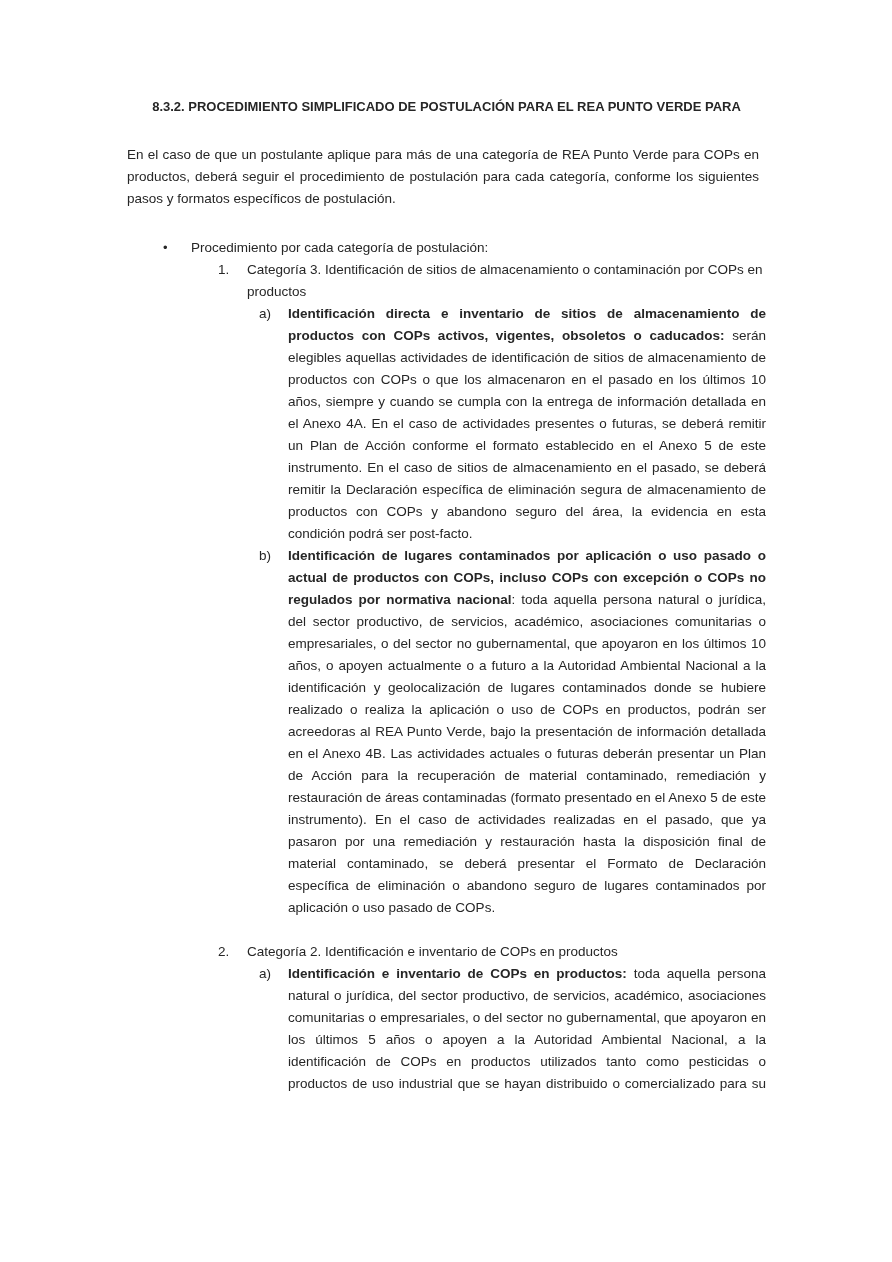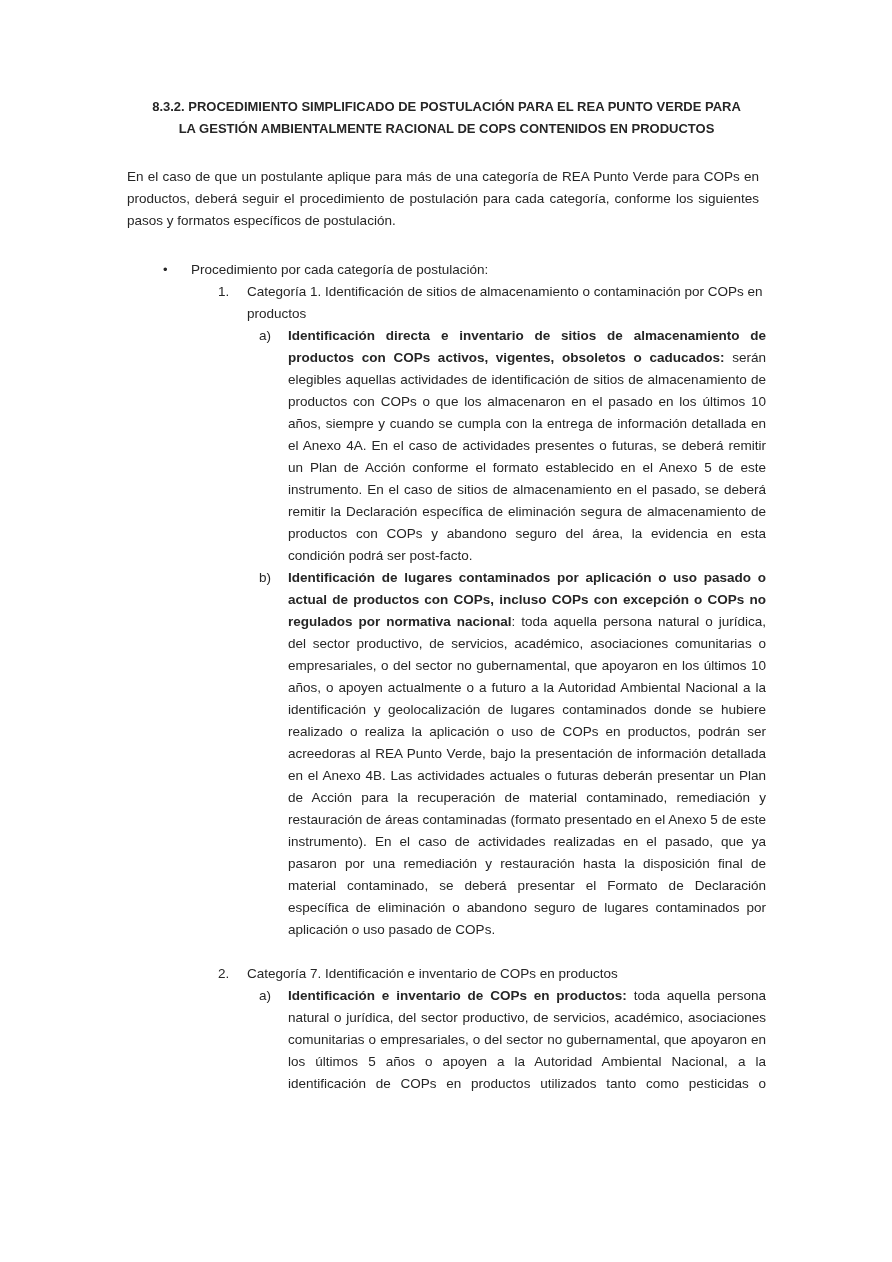--- a/index.html
+++ b/index.html
@@ -54,52 +54,51 @@
   .just { text-align: justify; }
   .bullet-glyph { font-size: 13px; }
 </style>
 </head>
 <body>
 
 <div class="page">
 
   <div class="doc-title">
     <div class="title-line">8.3.2. PROCEDIMIENTO SIMPLIFICADO DE POSTULACIÓN PARA EL REA PUNTO VERDE PARA</div>
-    <div class="title-line">LA GESTIÓN AMBIENTALMENTE RACIONAL DE COPS CONTENIDOS EN PRODUCTOS</div>
   </div>
 
   <p class="intro">En el caso de que un postulante aplique para más de una categoría de REA Punto Verde para COPs en productos, deberá seguir el procedimiento de postulación para cada categoría, conforme los siguientes pasos y formatos específicos de postulación.</p>
 
   <div class="li lvl1 gap-large">
     <span class="marker bullet-glyph">•</span>
     <div class="li-content bold">Procedimiento por cada categoría de postulación:</div>
   </div>
 
   <div class="li lvl2">
     <span class="marker">1.</span>
-    <div class="li-content bold">Categoría 1. Identificación de sitios de almacenamiento o contaminación por COPs en productos</div>
+    <div class="li-content bold">Categoría 3. Identificación de sitios de almacenamiento o contaminación por COPs en productos</div>
   </div>
 
   <div class="li lvl3">
     <span class="marker">a)</span>
     <div class="li-content just">
       <b>Identificación directa e inventario de sitios de almacenamiento de productos con COPs activos, vigentes, obsoletos o caducados:</b><span> serán elegibles aquellas actividades de identificación de sitios de almacenamiento de productos con COPs o que los almacenaron en el pasado en los últimos 10 años, siempre y cuando se cumpla con la entrega de información detallada en el Anexo 4A. En el caso de actividades presentes o futuras, se deberá remitir un Plan de Acción conforme el formato establecido en el Anexo 5 de este instrumento. En el caso de sitios de almacenamiento en el pasado, se deberá remitir la Declaración específica de eliminación segura de almacenamiento de productos con COPs y abandono seguro del área, la evidencia en esta condición podrá ser post-facto.</span>
     </div>
   </div>
 
   <div class="li lvl3">
     <span class="marker">b)</span>
     <div class="li-content just">
       <b>Identificación de lugares contaminados por aplicación o uso pasado o actual de productos con COPs, incluso COPs con excepción o COPs no regulados por normativa nacional</b><span>: toda aquella persona natural o jurídica, del sector productivo, de servicios, académico, asociaciones comunitarias o empresariales, o del sector no gubernamental, que apoyaron en los últimos 10 años, o apoyen actualmente o a futuro a la Autoridad Ambiental Nacional a la identificación y geolocalización de lugares contaminados donde se hubiere realizado o realiza la aplicación o uso de COPs en productos, podrán ser acreedoras al REA Punto Verde, bajo la presentación de información detallada en el Anexo 4B. Las actividades actuales o futuras deberán presentar un Plan de Acción para la recuperación de material contaminado, remediación y restauración de áreas contaminadas (formato presentado en el Anexo 5 de este instrumento). En el caso de actividades realizadas en el pasado, que ya pasaron por una remediación y restauración hasta la disposición final de material contaminado, se deberá presentar el Formato de Declaración específica de eliminación o abandono seguro de lugares contaminados por aplicación o uso pasado de COPs.</span>
     </div>
   </div>
 
   <div class="li lvl2 gap-line">
     <span class="marker">2.</span>
-    <div class="li-content bold">Categoría 7. Identificación e inventario de COPs en productos</div>
+    <div class="li-content bold">Categoría 2. Identificación e inventario de COPs en productos</div>
   </div>
 
   <div class="li lvl3">
     <span class="marker">a)</span>
     <div class="li-content just">
       <b>Identificación e inventario de COPs en productos:</b><span> toda aquella persona natural o jurídica, del sector productivo, de servicios, académico, asociaciones comunitarias o empresariales, o del sector no gubernamental, que apoyaron en los últimos 5 años o apoyen a la Autoridad Ambiental Nacional, a la identificación de COPs en productos utilizados tanto como pesticidas o productos de uso industrial que se hayan distribuido o comercializado para su uso en actividades productivas, comerciales, de servicios, académicas, de investigación u otra, podrán ser elegibles para el REA Punto Verde bajo presentación de la información detallada en el Anexo 4C. Para postular, la identificación e inventario no deberá responder a un cumplimiento normativo o requerimiento expreso de la Autoridad Ambiental Nacional. Adicionalmente, se deberá comprobar la existencia del COP bajo métodos de identificación portátiles, de laboratorio, o por descripción química específica comprobable bajo referencia bibliográfica, que permita validar la presencia de un COP en un determinado producto. Las actividades presentes,</span>
     </div>
   </div>
 
 </div>

